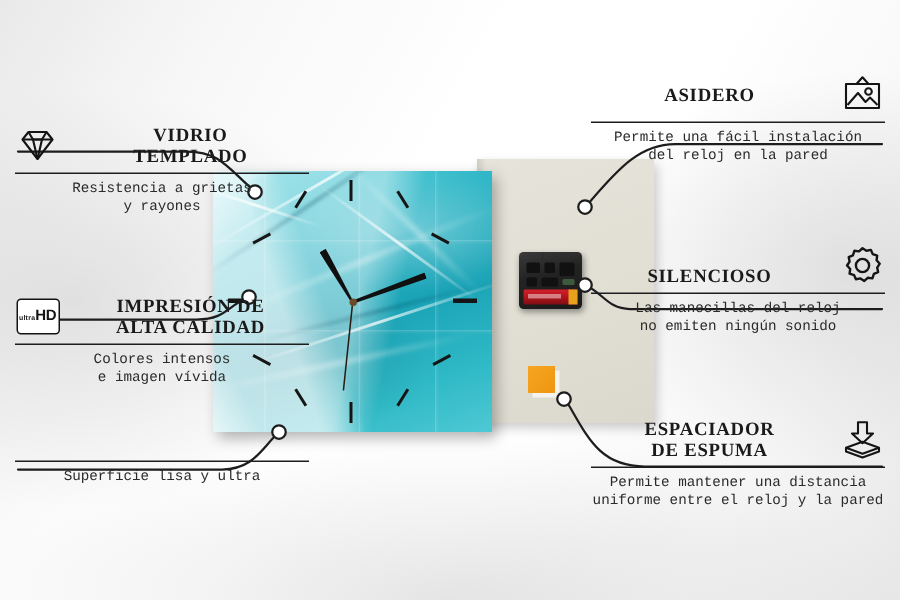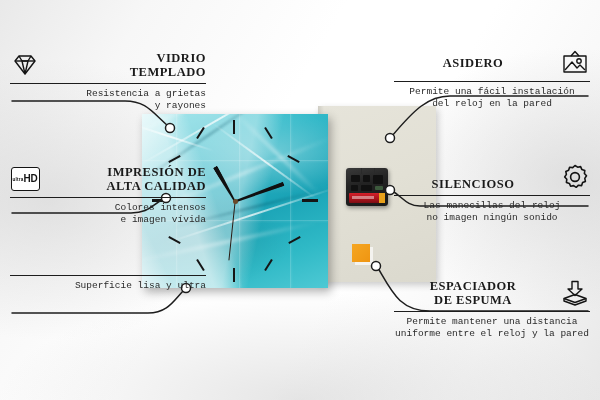--- a/index.html
+++ b/index.html
@@ -225,21 +225,21 @@
     background: #6b4a2a;
     z-index: 4;
   }
 
   
   .feature {
     position: absolute;
     width: 196px;
     z-index: 6;
   }
-  .feature.left  { left: 10px;  text-align: right; }
+  .feature.left  { left: 10px;  text-align: center; margin-top: 32px; }
   .feature.right { right: 10px; text-align: center; }
 
   .feat-head {
     display: flex;
     align-items: center;
     gap: 8px;
   }
   .feature.right .feat-head { flex-direction: row-reverse; }
 
   .feat-icon {
@@ -477,21 +477,21 @@
         </svg>
       </span>
       <span class="feat-title">
         <br>
         <span>SILENCIOSO</span>
       </span>
     </div>
     <div class="feat-rule"></div>
     <div class="feat-desc">
       <span>Las manecillas del reloj</span><br>
-      <span>no imagen ningún sonido</span>
+      <span>no emiten ningún sonido</span>
     </div>
   </div>
 
   <div class="feature right" style="top:278px;">
     <div class="feat-head">
       <span class="feat-icon">
         <svg width="28" height="26" viewBox="0 0 28 26">
           <g fill="none" stroke="#141414" stroke-width="1.4" stroke-linejoin="round">
             <path d="M11,1.5 H17 V9 H21 L14,15.5 L7,9 H11 Z"></path>
             <path d="M14,14.5 L25,18.5 L14,22.5 L3,18.5 Z"></path>

